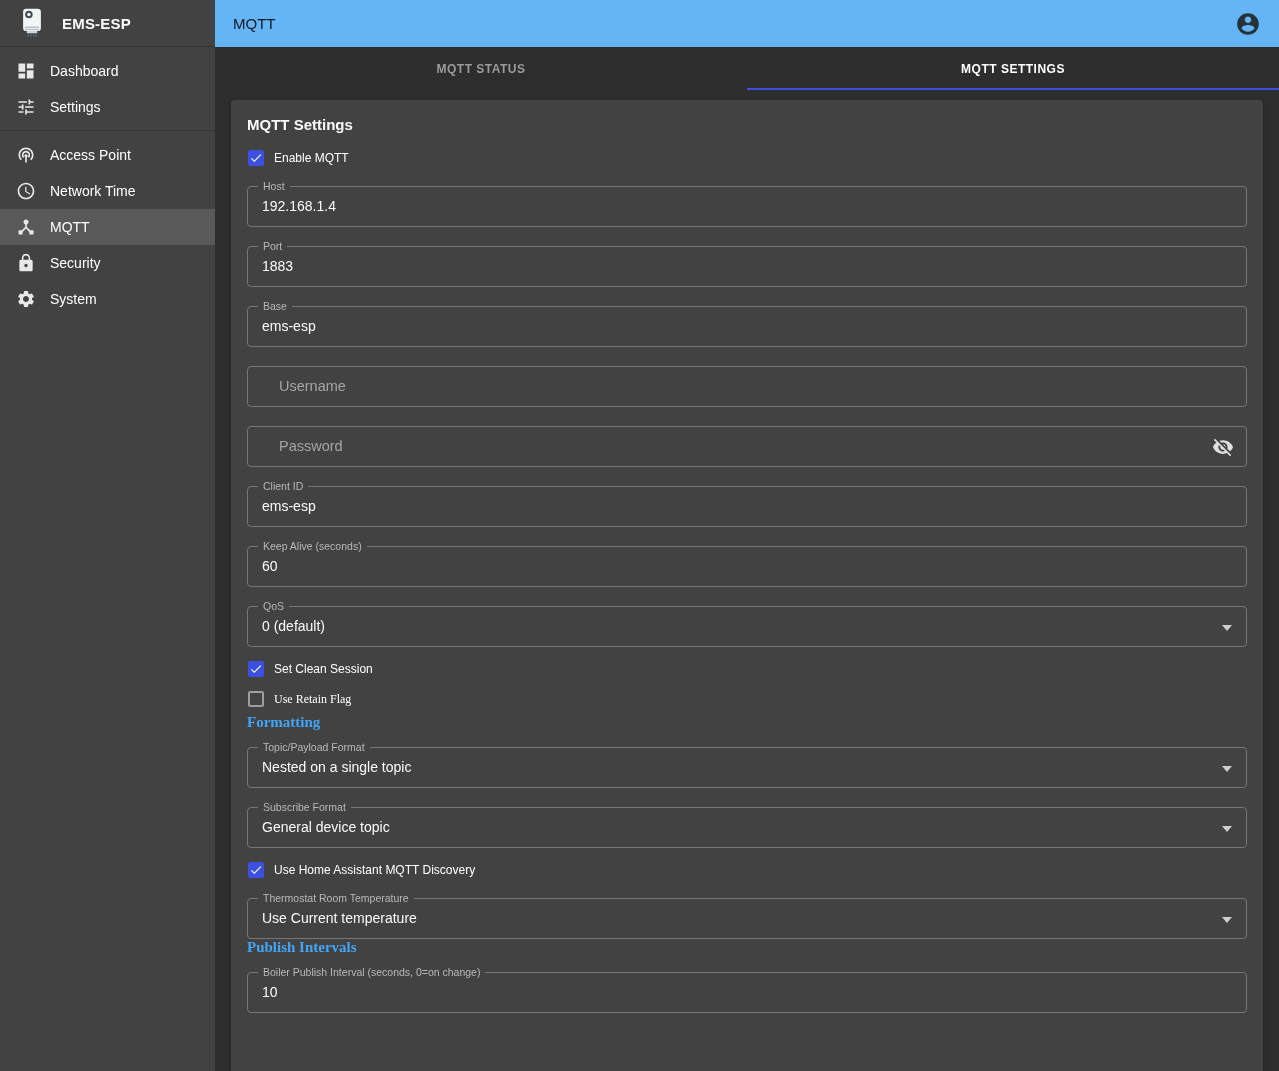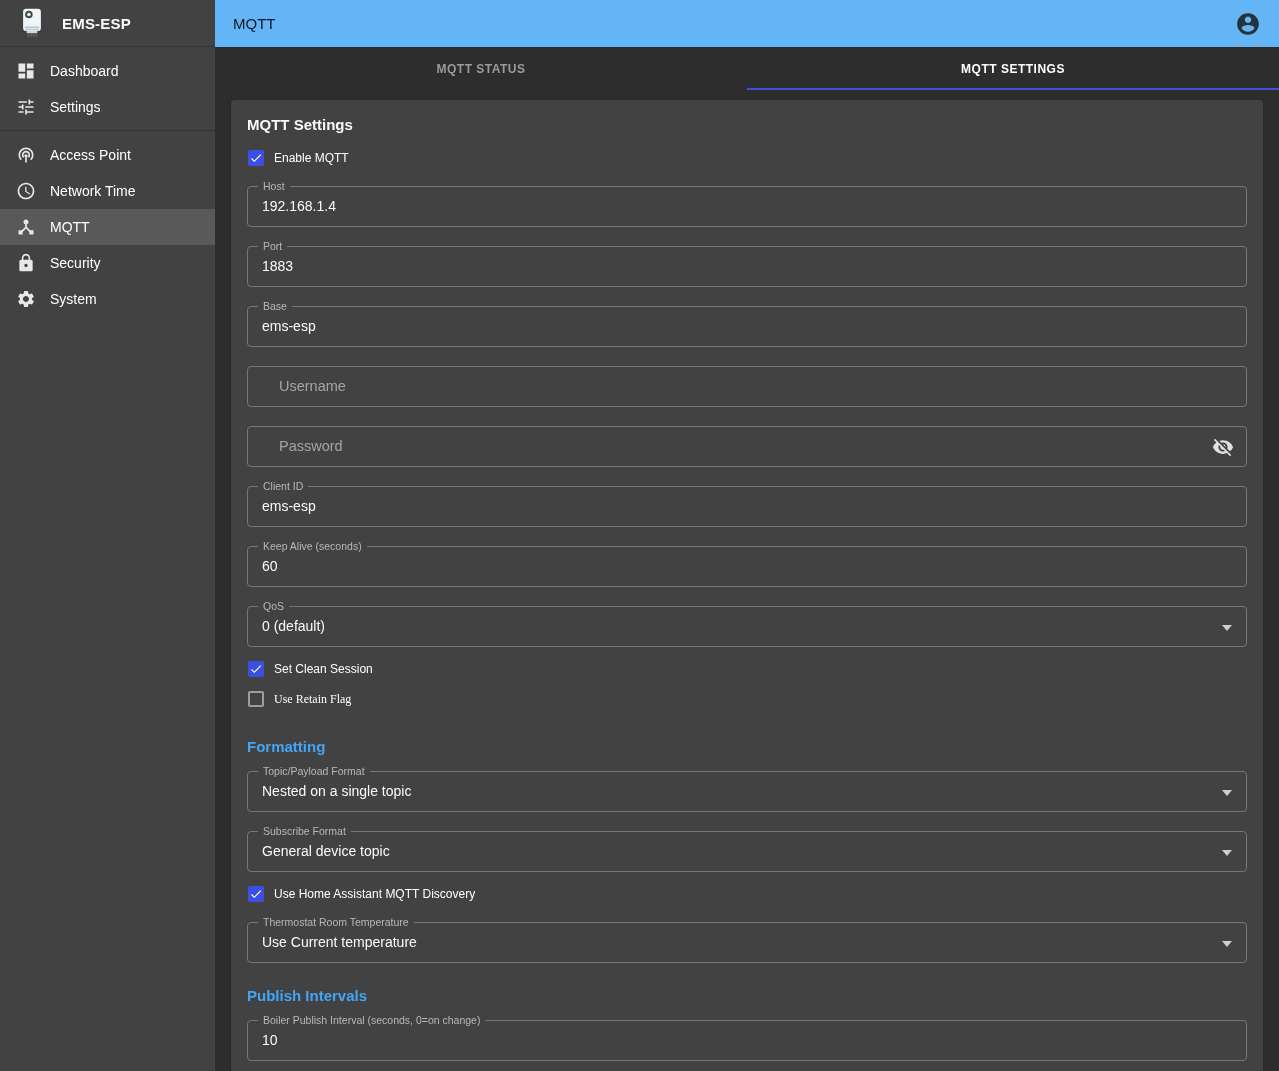--- a/index.html
+++ b/index.html
@@ -80,21 +80,21 @@
   .val { position:absolute; left:14px; top:0; line-height:39px; font-size:14px; color:#fafafa; }
   .ph  { position:absolute; left:31px; top:0; line-height:39px; font-size:14.5px; color:#a5a5a5; }
   .trail-icon {
     position:absolute; right:12px; top:9px; width:22px; height:22px; color:#e0e0e0; cursor:pointer;
   }
   .caret {
     position:absolute; right:14px; top:18px; width:0; height:0; cursor:pointer;
     border-left:5px solid transparent; border-right:5px solid transparent;
     border-top:6px solid #cfcfcf;
   }
-  .ctl-section { margin-top:24px; font-size:15px; font-weight:bold; color:#42a5f5; }
+  .ctl-section { font-size:15px; font-weight:bold; color:#42a5f5;font-family:Liberation Serif, serif; }
 </style>
 </head>
 <body>
 
 <div class="sidebar">
   <div class="sb-header">
     <svg class="logo" viewBox="0 0 36 36">
       <rect x="8" y="2" width="20" height="25" rx="3.5" fill="#f2f5f6"></rect>
       <rect x="10" y="22" width="16" height="1.6" fill="#b6c3c9"></rect>
       <rect x="10" y="24.5" width="16" height="1.6" fill="#b6c3c9"></rect>

